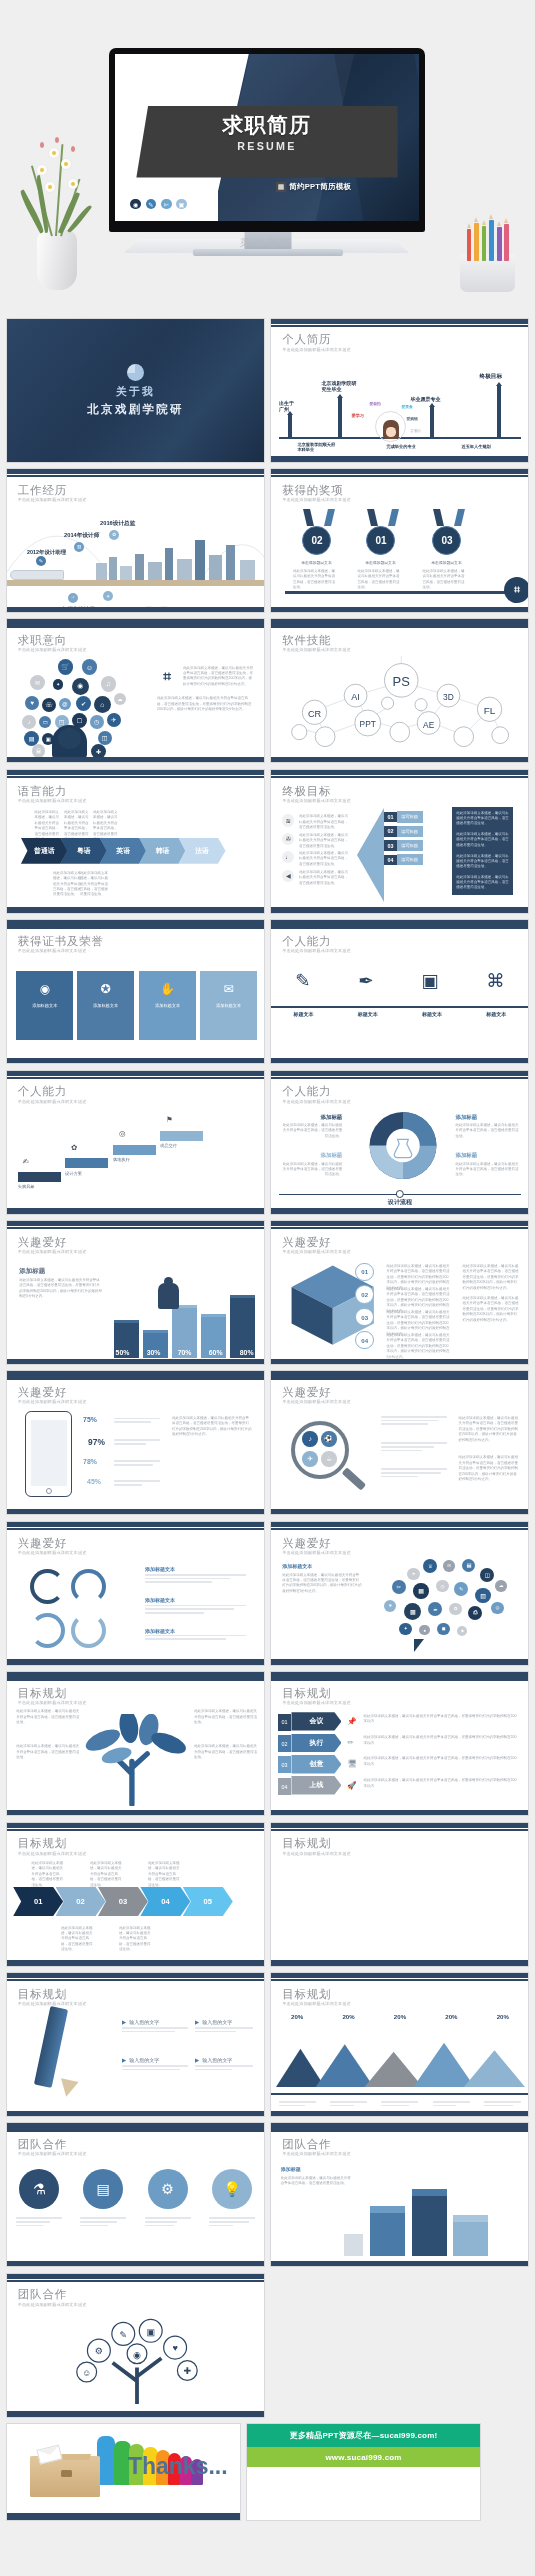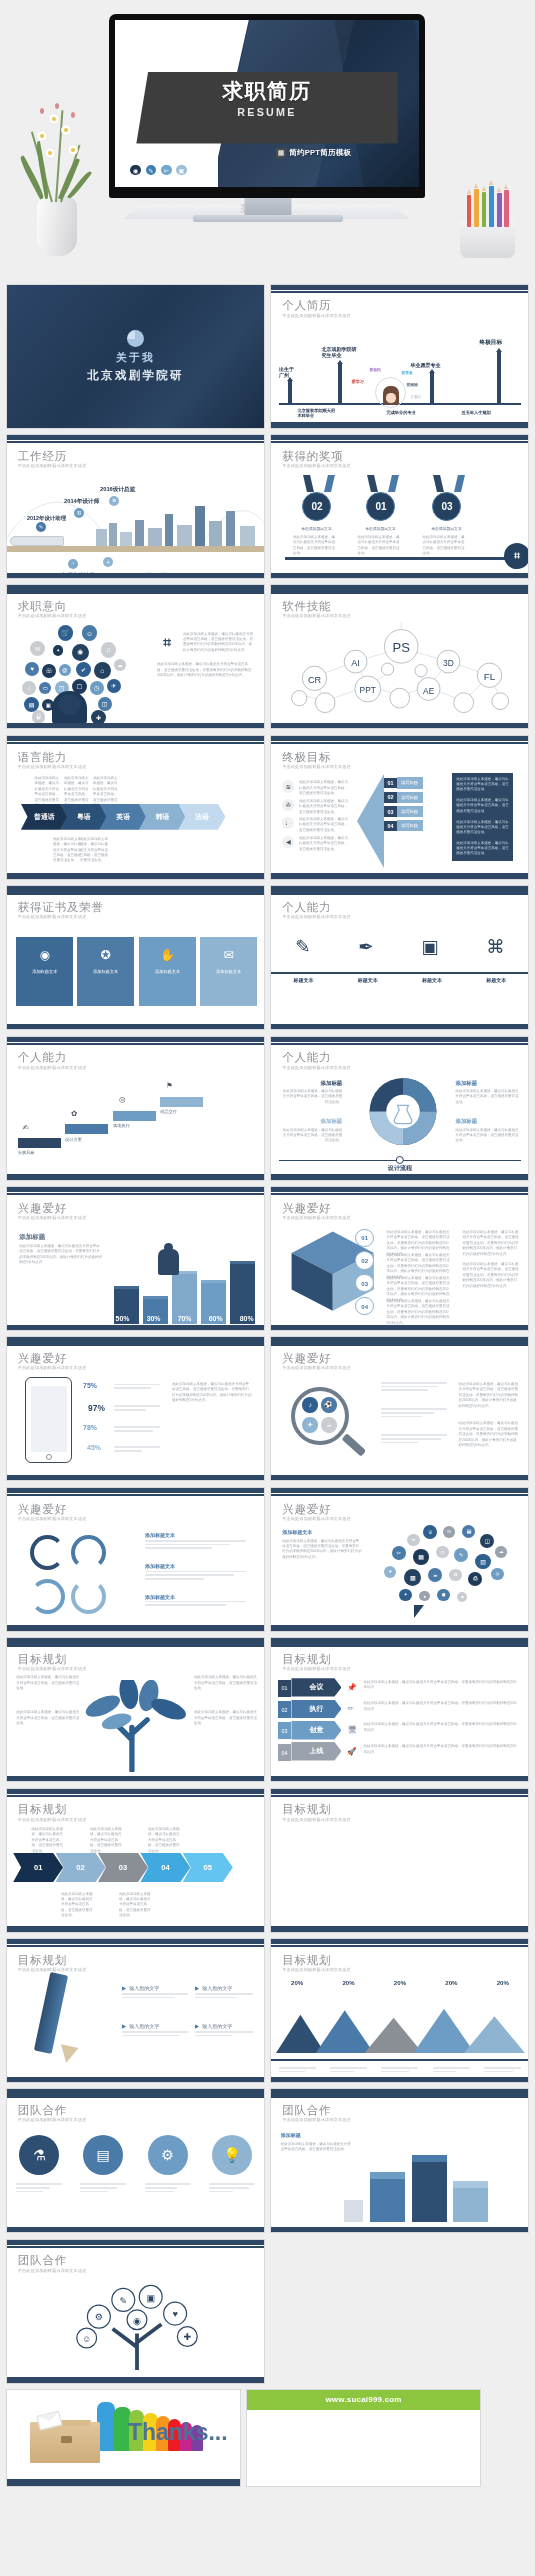--- a/index.html
+++ b/index.html
@@ -1,21 +1,21 @@
 <!DOCTYPE html>
 <html style="font-size:12.2px"><head>
 <meta charset="utf-8">
 <style>
   * { box-sizing: border-box; margin:0; padding:0; }
   body {
     width:535px; background:#efeff0;
     font-family:"Liberation Sans","DejaVu Sans",sans-serif;
     -webkit-font-smoothing:antialiased;
   }
-  .page { width:487px; position:relative; }
+  .page { width:487px; position:relative;margin-top:34px; }
 
   
   .hero { position:relative; width:535px; height:279px; background:#efefef; overflow:hidden; }
   .monitor { position:absolute; left:109px; top:13.8px; width:316px; height:184px; }
   .mon-bezel { position:absolute; inset:0; background:#0d0d0f; border-radius:6.9px 6.9px 2.3px 2.3px; padding:6.1px 6.1px 10.7px 6.1px; }
   .mon-screen { position:relative; width:100%; height:100%; background:#fff; overflow:hidden; }
   .scr-blue { position:absolute; right:0; top:0; width:66%; height:100%;
     background:linear-gradient(135deg,#2c4566 0%,#1e3450 40%,#27405f 70%,#16283e 100%); }
   .scr-blue:before { content:""; position:absolute; left:6%; top:-10%; width:52%; height:125%;
     background:rgba(255,255,255,.055); transform:skewX(-13deg); }
@@ -1029,18 +1029,19 @@
       <div class="person" style="left:149px;width:13.8px;height:35px;background:#f7941e"></div>
       <div class="person" style="left:161px;width:13px;height:32px;background:#ed1c24"></div>
       <div class="person" style="left:173px;width:12.2px;height:29px;background:#c4268e"></div>
       <div class="person" style="left:184px;width:11.5px;height:26px;background:#7a3fa0"></div>
       <div class="ballotbox"></div>
       <div class="envel"></div>
       <div class="txt">Thanks...</div>
       <div class="botbar"></div>
     </div>
     <div class="green-card">
+      <div class="gb1">更多精品PPT资源尽在—sucai999.com!</div>
       <div class="gb2">www.sucai999.com</div>
     </div>
   </div>
 
 </div>
 
 
 </body></html>

